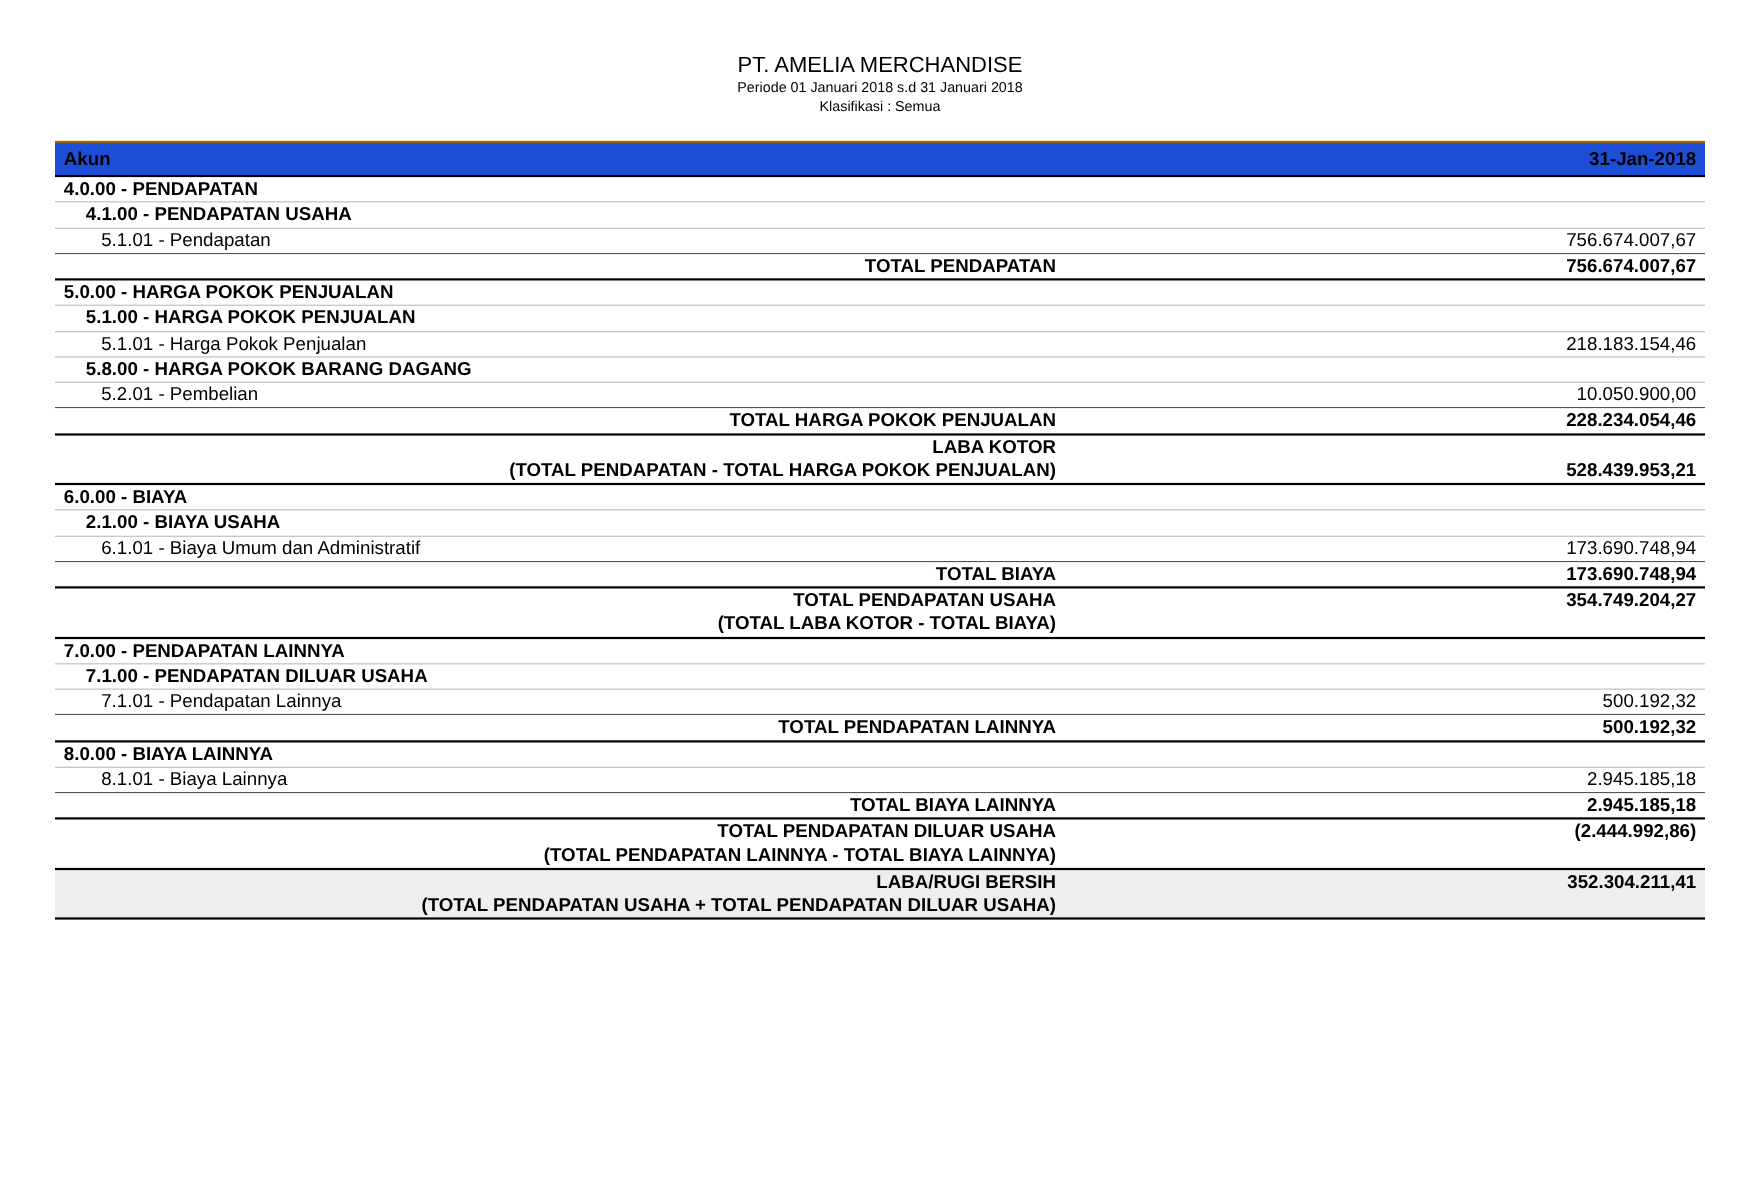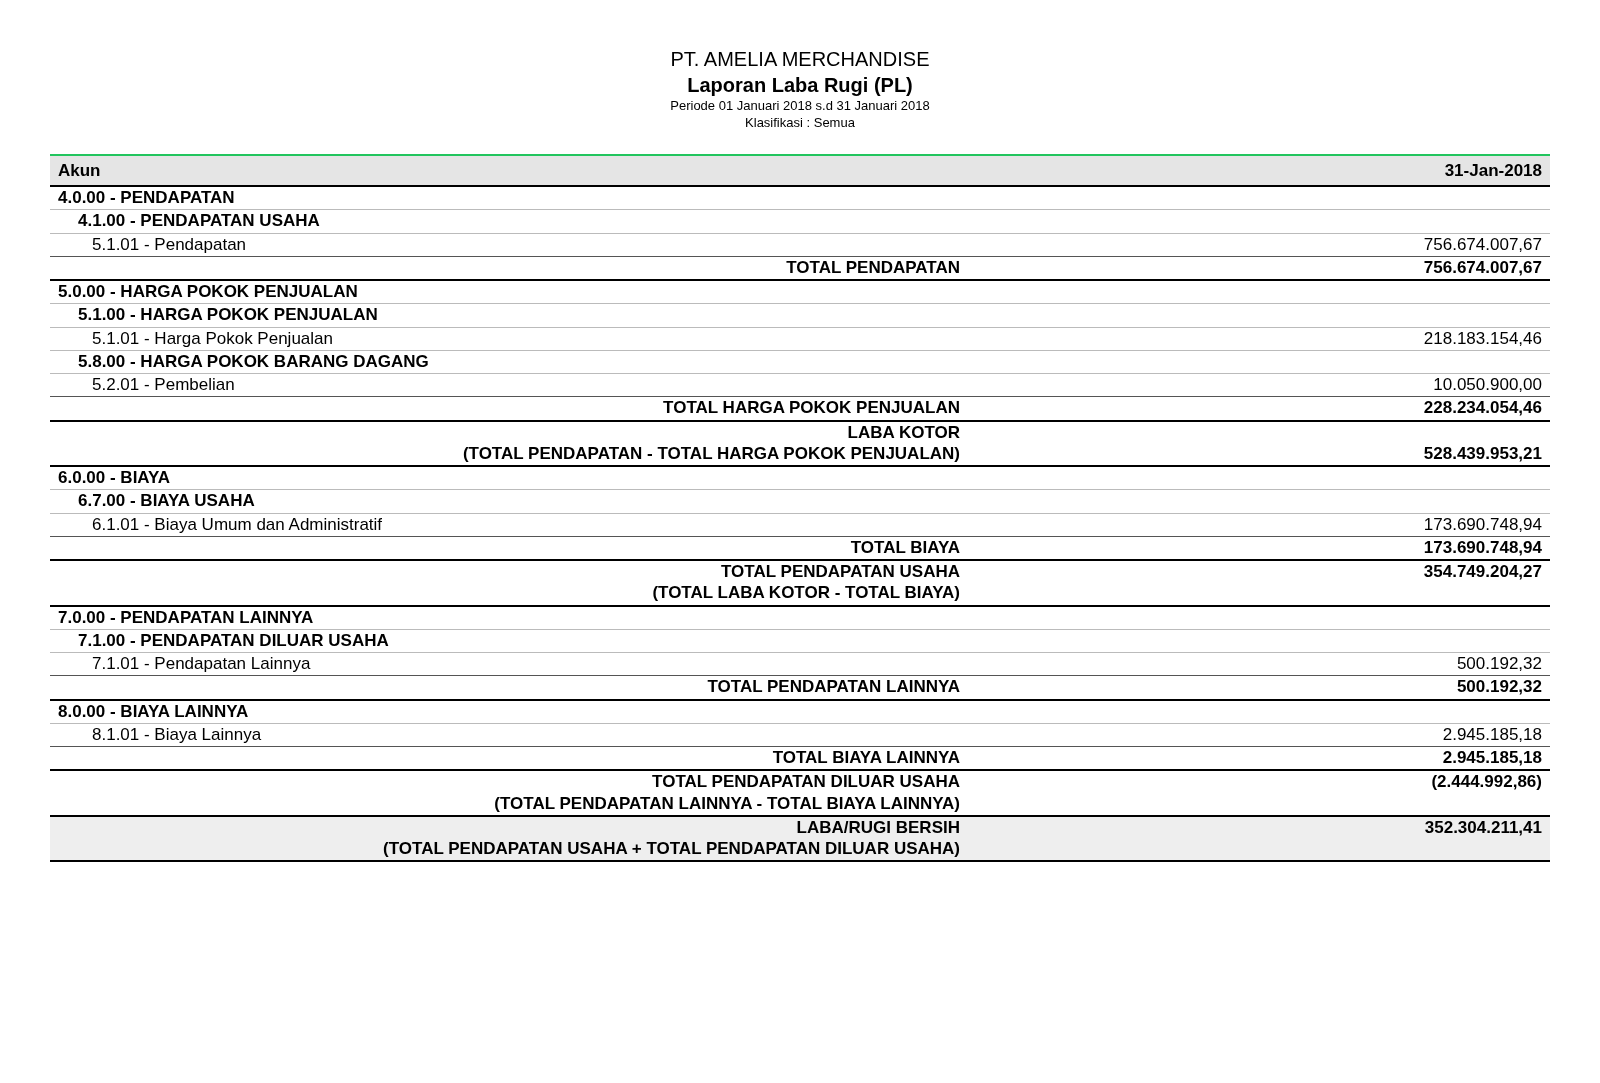--- a/index.html
+++ b/index.html
@@ -46,22 +46,22 @@
     .col-akun {
       text-align: left;
       width: 62%;
     }
     .col-amount {
       text-align: right;
       width: 38%;
     }
     .th-row td {
       font-weight: bold;
-      background: #e5e5e5;
-      border-top: 2px solid #22c55e;
+      background: #1d4ed8;
+      border-top: 2px solid #a16207;
       border-bottom: 2px solid #000;
       padding: 4px 8px;
     }
     .bold {
       font-weight: bold;
     }
     .indent1 { padding-left: 28px; }
     .indent2 { padding-left: 42px; }
     .label-right {
       text-align: right;
@@ -70,21 +70,20 @@
     .bt-thin { border-top: 1px solid #555; }
     .bb-thick { border-bottom: 2px solid #000; }
     .sep-row td { border-top: 1px solid #bbb; }
     .gray-bg { background: #eee; text-align: right; }
   </style>
 </head>
 <body>
 
 <div class="header">
   <div class="company-name">PT. AMELIA MERCHANDISE</div>
-  <div class="report-title">Laporan Laba Rugi (PL)</div>
   <div class="period">Periode 01 Januari 2018 s.d 31 Januari 2018</div>
   <div class="classification">Klasifikasi : Semua</div>
 </div>
 
 <table>
   <tbody>
       <tr class="th-row">
     <td class="col-akun">Akun</td>
     <td class="col-amount">31-Jan-2018</td>
   </tr>
@@ -136,21 +135,21 @@
       <div>(TOTAL PENDAPATAN - TOTAL HARGA POKOK PENJUALAN)</div>
     </td>
     <td class="col-amount bold bb-thick" style="vertical-align:bottom;">528.439.953,21</td>
   </tr>
 
   <tr>
     <td class="col-akun bold">6.0.00 - BIAYA</td>
     <td class="col-amount"></td>
   </tr>
   <tr class="sep-row">
-    <td class="col-akun bold indent1">6.7.00 - BIAYA USAHA</td>
+    <td class="col-akun bold indent1">2.1.00 - BIAYA USAHA</td>
     <td class="col-amount"></td>
   </tr>
   <tr class="sep-row">
     <td class="col-akun indent2">6.1.01 - Biaya Umum dan Administratif</td>
     <td class="col-amount">173.690.748,94</td>
   </tr>
   <tr>
     <td class="col-akun bold label-right bt-thin bb-thick">TOTAL BIAYA</td>
     <td class="col-amount bold bt-thin bb-thick">173.690.748,94</td>
   </tr>

